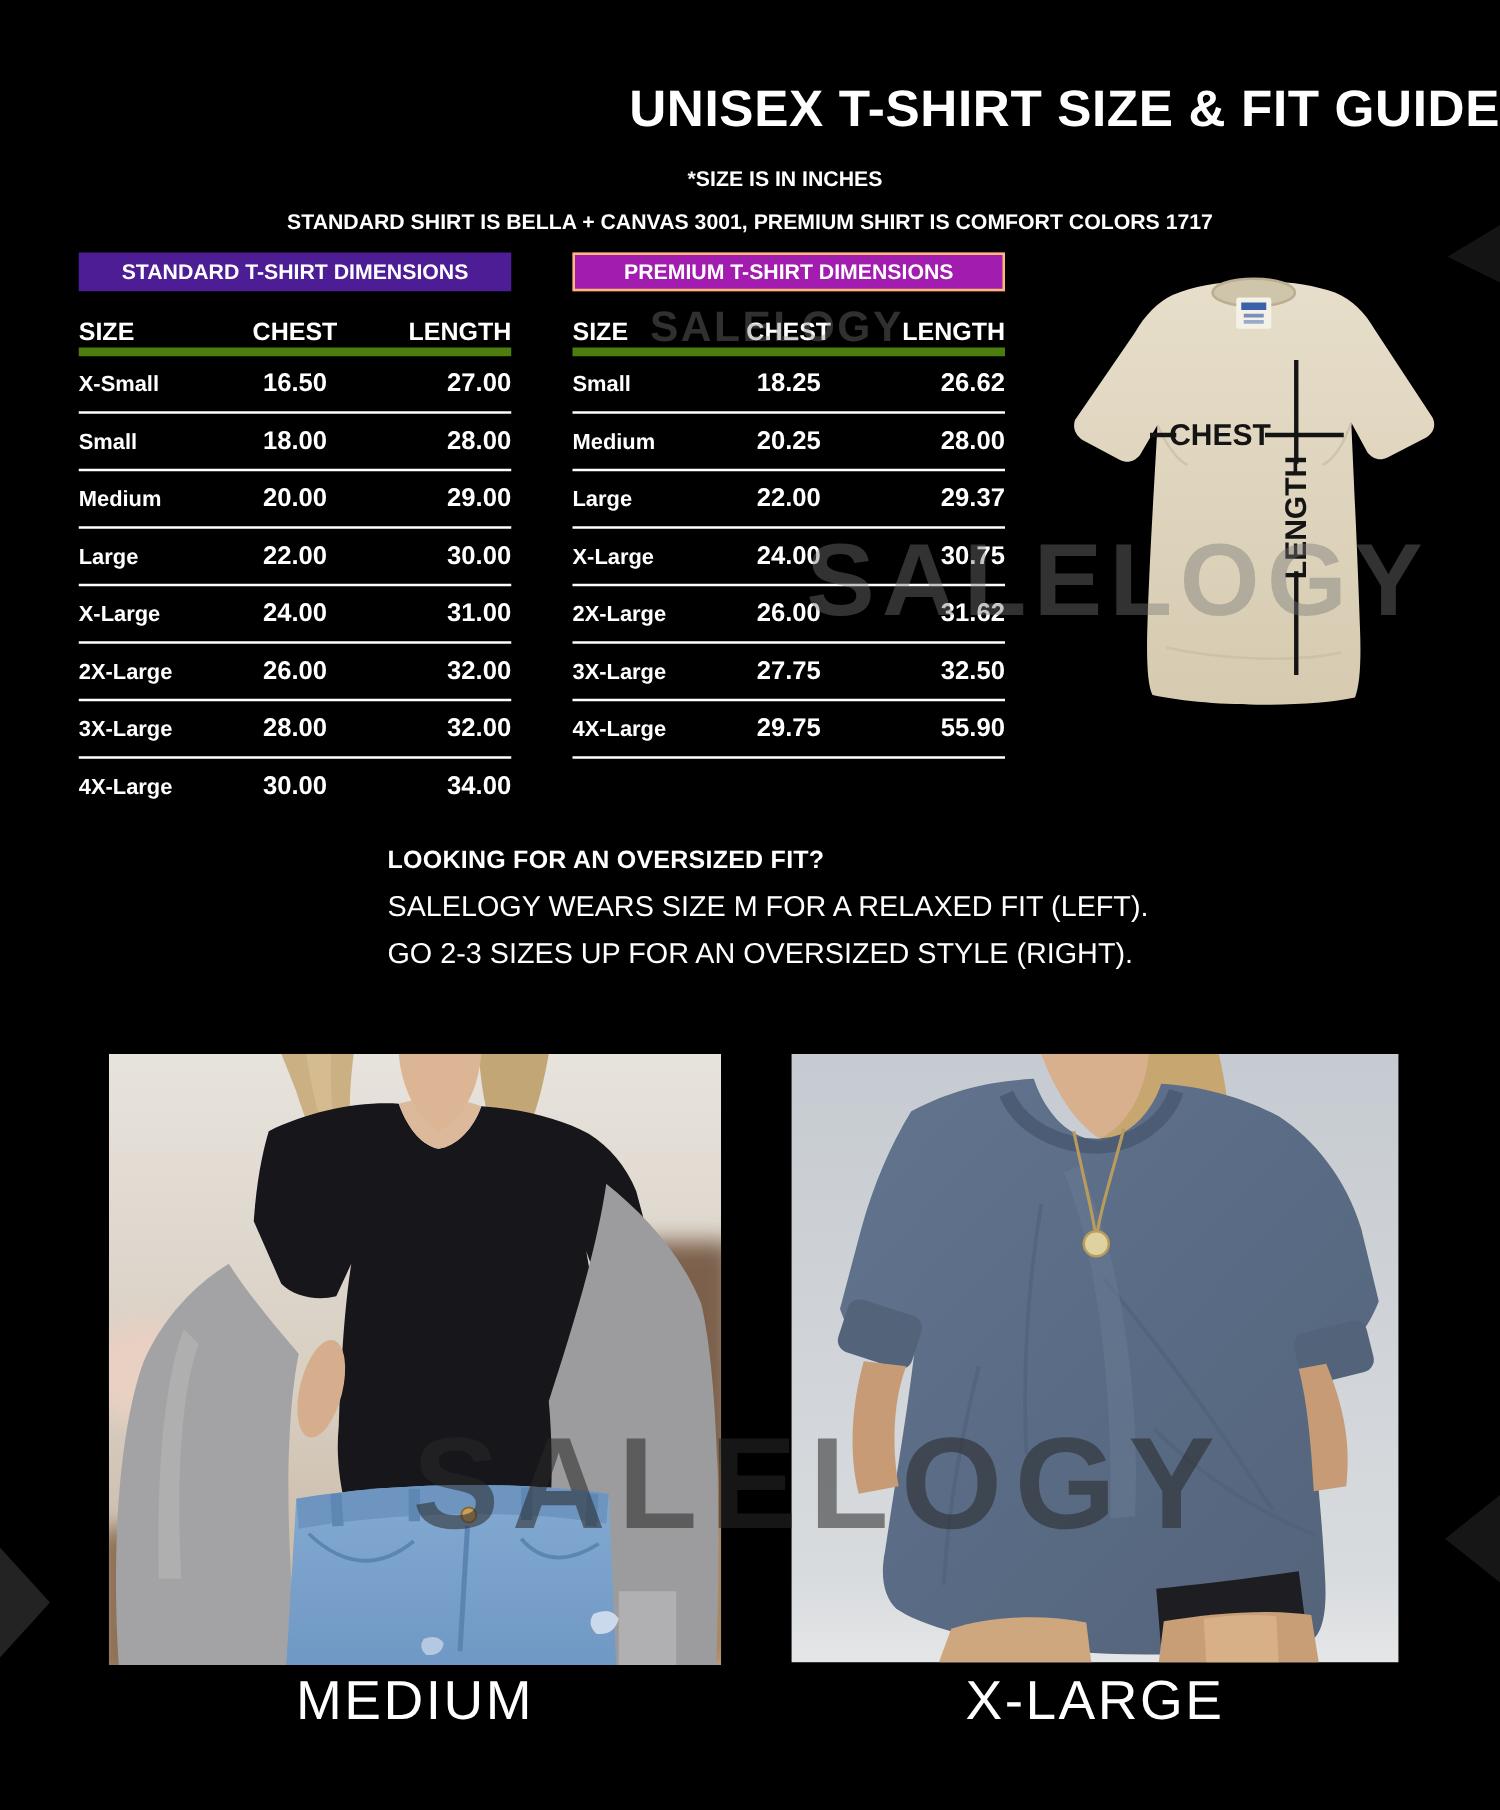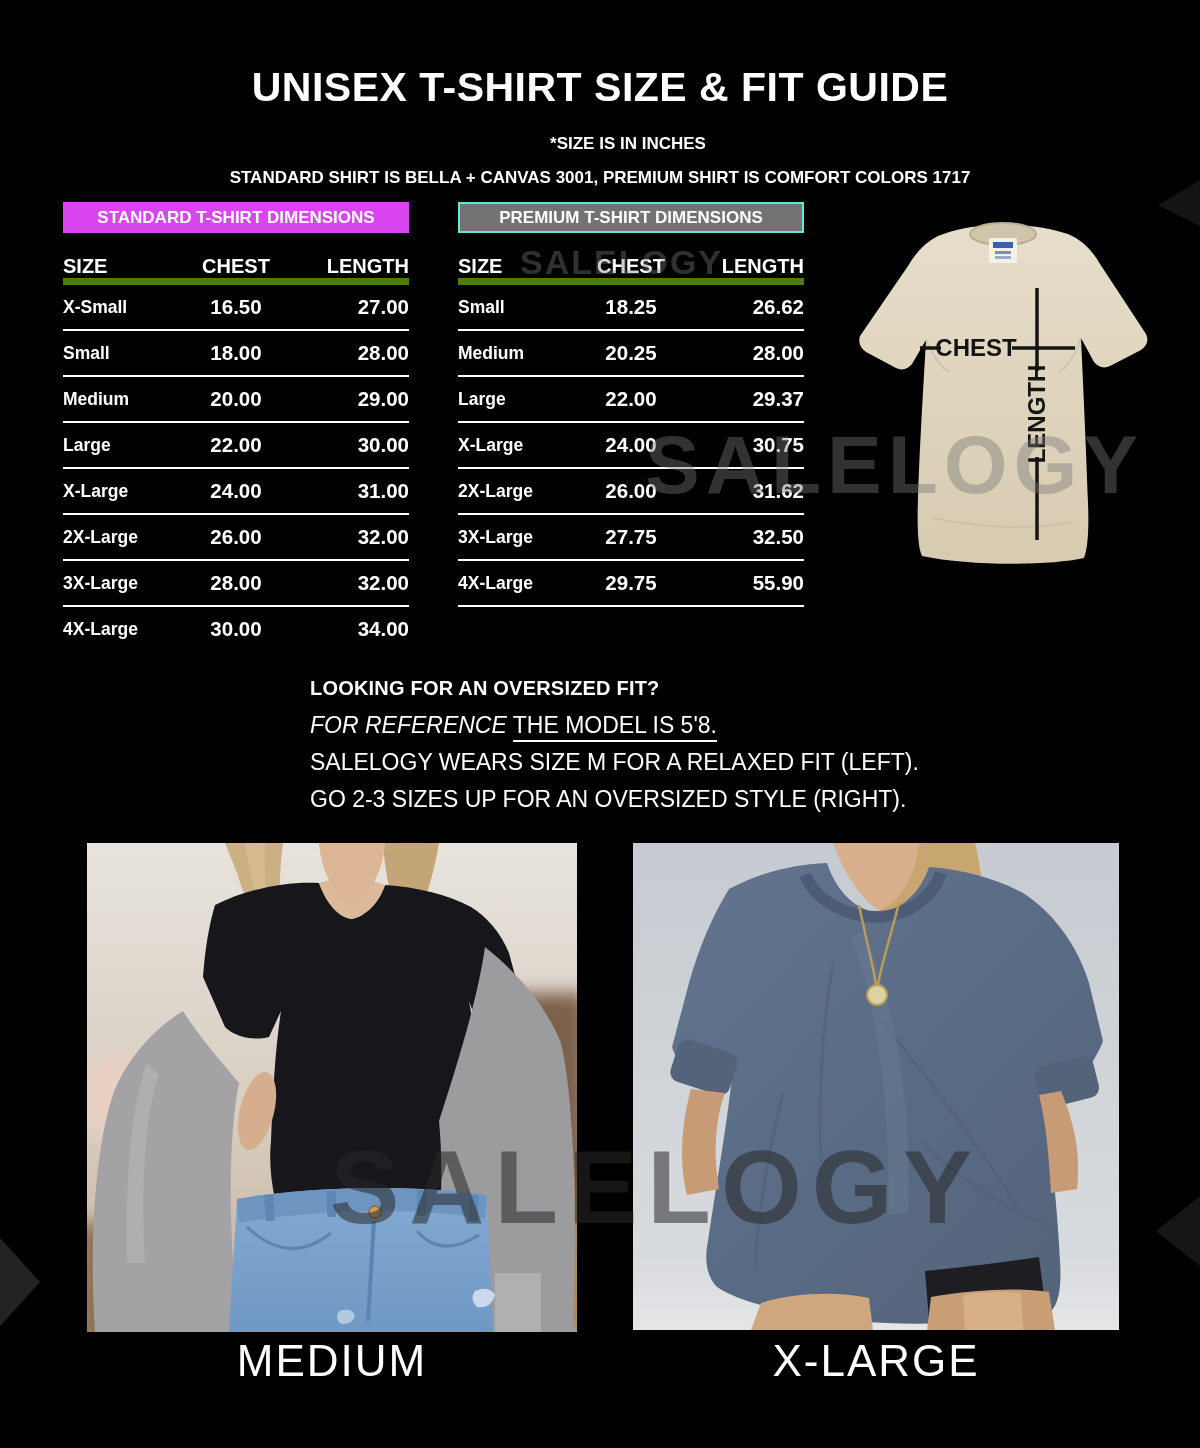--- a/index.html
+++ b/index.html
@@ -1,33 +1,33 @@
 <!DOCTYPE html>
 <html><head>
 <meta charset="utf-8">
 <style>
   html,body{margin:0;padding:0;background:#000;}
   body{width:1200px;height:1448px;position:relative;overflow:hidden;
        font-family:"Liberation Sans", sans-serif;color:#fff;}
   .abs{position:absolute;}
 
   
-  .title{left:0;top:64px;width:1200px;text-align:center;
+  .title{left:0;top:64px;width:1200px;text-align:right;
          font-size:41px;font-weight:bold;letter-spacing:.5px;}
   .sub1{left:0;top:134px;width:1200px;text-align:center;font-size:17px;font-weight:bold;padding-left:28px;}
   .sub2{left:0;top:168px;width:1200px;text-align:center;font-size:17px;font-weight:bold;}
 
   
   .tbl{width:346px;top:202px;}
   .tbl-std{left:63px;}
   .tbl-prm{left:458px;}
   .banner{height:31px;display:flex;align-items:center;justify-content:center;
           font-size:17px;font-weight:bold;}
-  .banner-std{background:#d946ef;}
-  .banner-prm{background:#737373;border:2px solid #5eead4;height:27px;}
+  .banner-std{background:#4c1d95;}
+  .banner-prm{background:#a21caf;border:2px solid #fdba74;height:27px;}
   .t-head{display:flex;align-items:flex-end;height:38px;margin-top:7px;
           border-bottom:7px solid #4d7c0f;font-size:20px;font-weight:bold;}
   .t-row{display:flex;align-items:center;height:44px;border-bottom:2.5px solid #fff;}
   .tbl-std .t-row:last-child{border-bottom:none;}
   .c1{flex:0 0 33%;text-align:left;font-size:17.5px;font-weight:bold;}
   .c2{flex:0 0 34%;text-align:center;font-size:20.5px;font-weight:bold;}
   .c3{flex:1;text-align:right;font-size:20.5px;font-weight:bold;}
   .t-head .c1,.t-head .c2,.t-head .c3{font-size:20px;}
 
   
@@ -189,25 +189,20 @@
         <line x1="199" y1="239" x2="199" y2="322"></line>
       </g>
       <text x="138" y="138" text-anchor="middle" font-size="24" font-weight="bold" fill="#141414">CHEST</text>
       <text x="199" y="204" text-anchor="middle" font-size="24" font-weight="bold" fill="#141414" transform="rotate(-90 199 196)">LENGTH</text>
     </g>
   </svg>
 </div>
 
 <div class="abs ov">
   <div class="h">LOOKING FOR AN OVERSIZED FIT?</div>
-  <div>
-    <span class="it">FOR REFERENCE</span>
-    <span> </span>
-    <span class="ul">THE MODEL IS 5'8.</span>
-  </div>
   <div>SALELOGY WEARS SIZE M FOR A RELAXED FIT (LEFT).</div>
   <div>GO 2-3 SIZES UP FOR AN OVERSIZED STYLE (RIGHT).</div>
 </div>
 
 <div class="abs photo photo-l">
   <svg width="490" height="489" viewBox="0 0 490 489">
     <defs>
       <linearGradient id="lbg" x1="0" y1="0" x2="0" y2="1">
         <stop offset="0" stop-color="#e7e3dd"></stop>
           <stop offset=".55" stop-color="#d8cec1"></stop>

